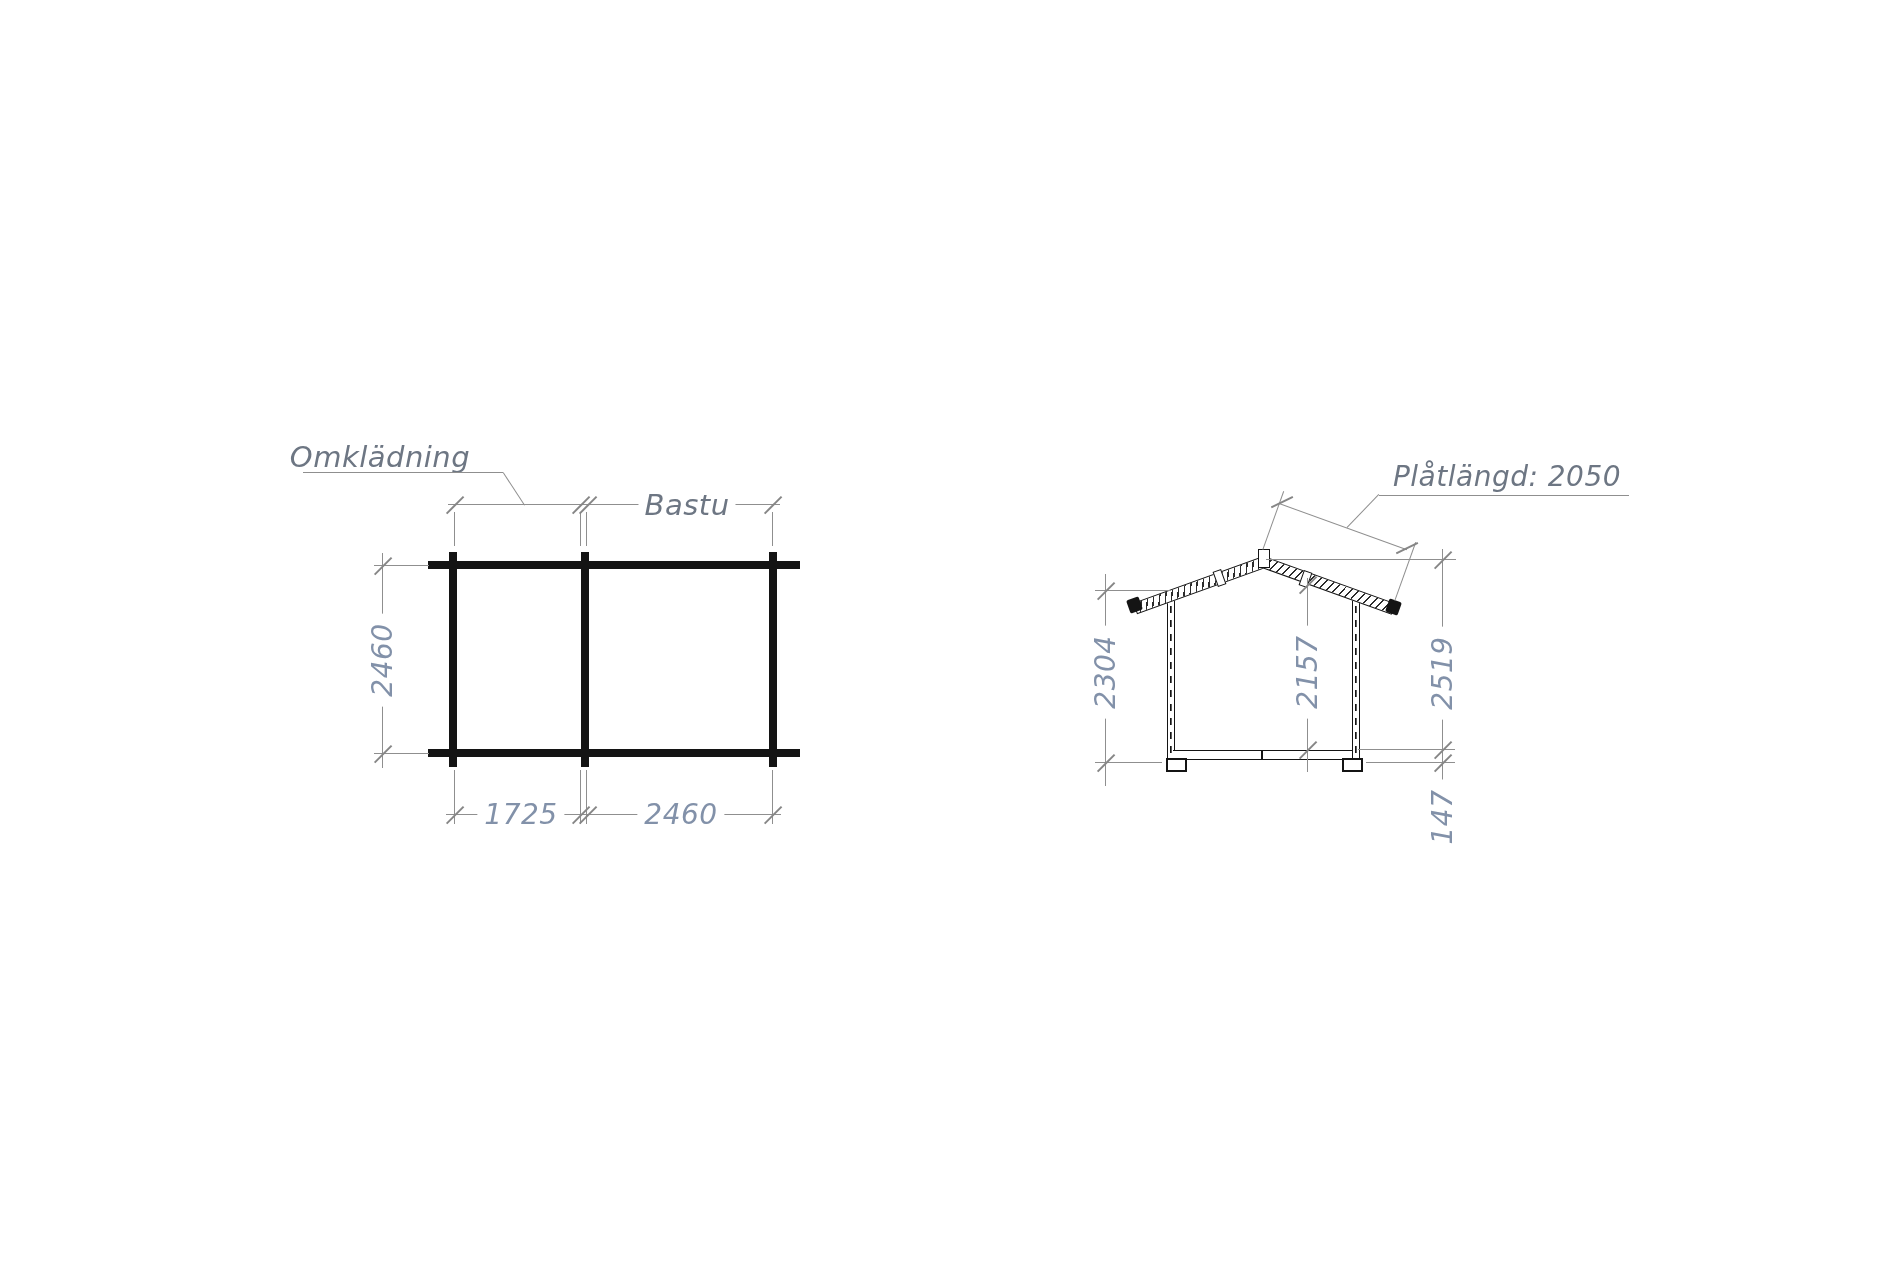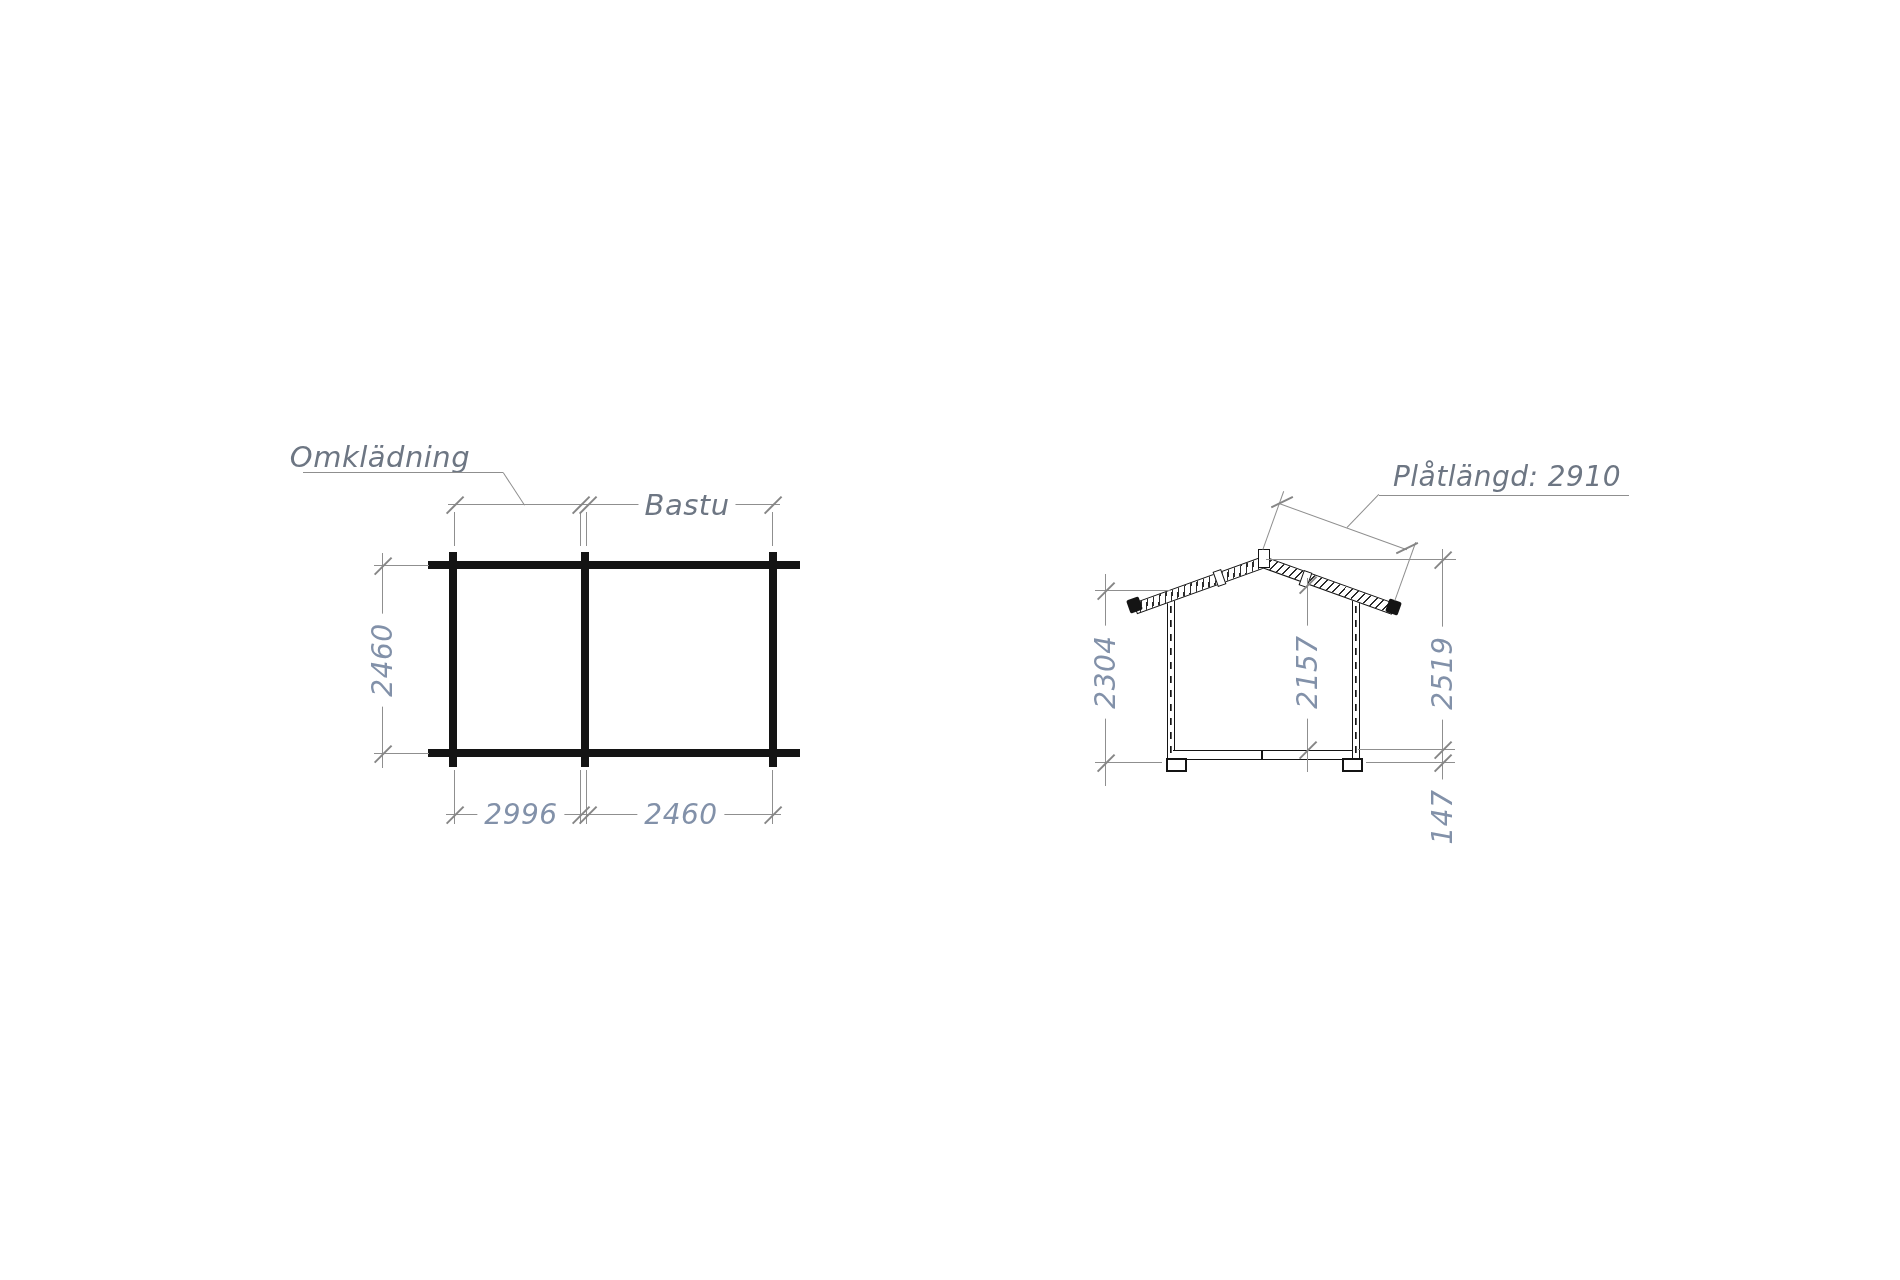--- a/index.html
+++ b/index.html
@@ -68,21 +68,21 @@
 
     <div class="vln" style="left:454px;top:770px;height:54px;"></div>
     <div class="vln" style="left:580px;top:770px;height:54px;"></div>
     <div class="vln" style="left:586px;top:770px;height:54px;"></div>
     <div class="vln" style="left:772px;top:770px;height:54px;"></div>
     <div class="ln" style="left:446px;top:814px;width:335px;"></div>
     <div class="tick" style="left:455px;top:815px;"></div>
     <div class="tick" style="left:581px;top:815px;"></div>
     <div class="tick" style="left:588px;top:815px;"></div>
     <div class="tick" style="left:773px;top:815px;"></div>
-    <div class="dimtext" style="left:521px;top:815px;">2996</div>
+    <div class="dimtext" style="left:521px;top:815px;">1725</div>
     <div class="dimtext" style="left:681px;top:815px;">2460</div>
   </div>
 
   <div>
 
     <div class="ewall" style="left:1167px;top:592px;height:171px;"></div>
     <div class="ewall" style="left:1352px;top:592px;height:171px;"></div>
     <div class="floorband" style="left:1173px;top:750px;width:179px;height:8px;"></div>
     <div class="blk" style="left:1261px;top:751px;width:2.4px;height:8px;"></div>
     <div class="foot" style="left:1166px;top:758px;width:17px;height:10px;"></div>
@@ -118,16 +118,16 @@
     <div class="dimtext rot" style="left:1443px;top:673px;">2519</div>
     <div class="dimtext rot" style="left:1443px;top:817px;">147</div>
 
     <div class="rln" style="left:1263px;top:549px;width:62px;transform:rotate(-70.3deg);"></div>
     <div class="rln" style="left:1395px;top:600px;width:62px;transform:rotate(-70.3deg);"></div>
     <div class="rln" style="left:1279px;top:503px;width:136px;transform:rotate(19.9deg);"></div>
     <div class="tick slope" style="left:1282px;top:502px;"></div>
     <div class="tick slope" style="left:1407px;top:548px;"></div>
     <div class="rln" style="left:1347px;top:527px;width:46px;transform:rotate(-46deg);"></div>
     <div class="ln" style="left:1379px;top:495px;width:250px;"></div>
-    <div class="lbl" style="left:1507px;top:477px;font-size:28px;">Plåtlängd: 2910</div>
+    <div class="lbl" style="left:1507px;top:477px;font-size:28px;">Plåtlängd: 2050</div>
   </div>
 
 </div>
 
 </body></html>

